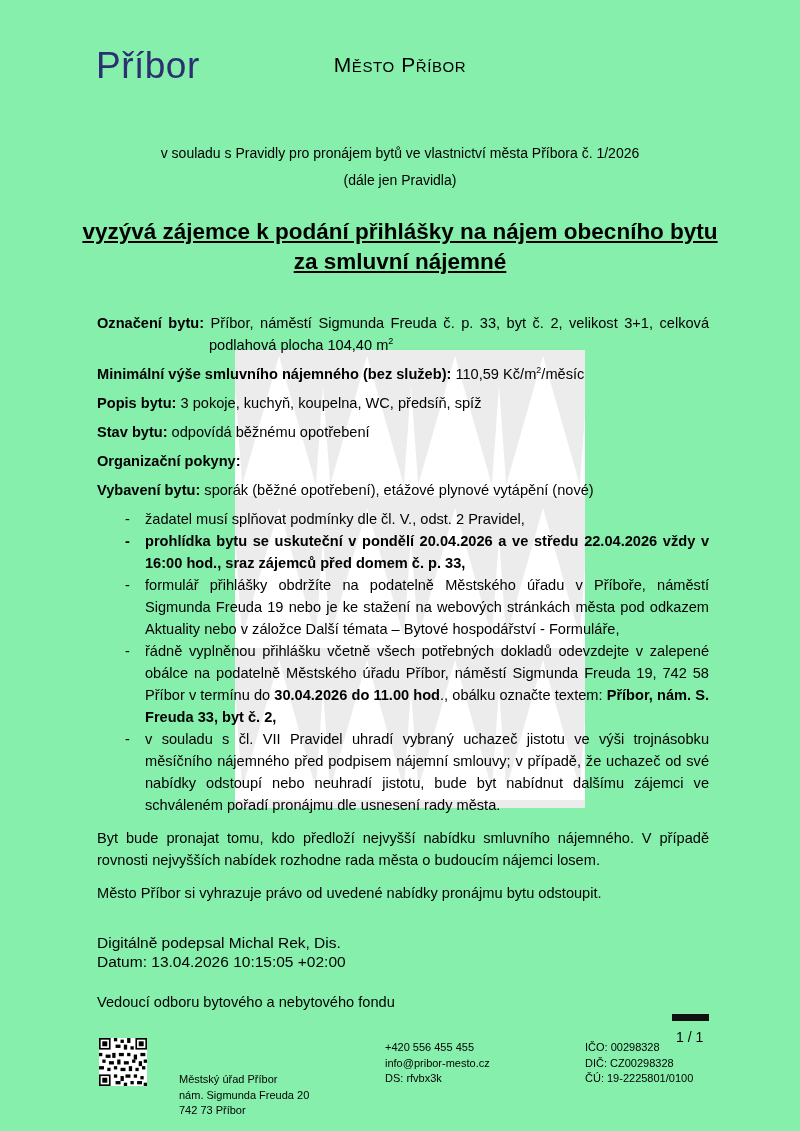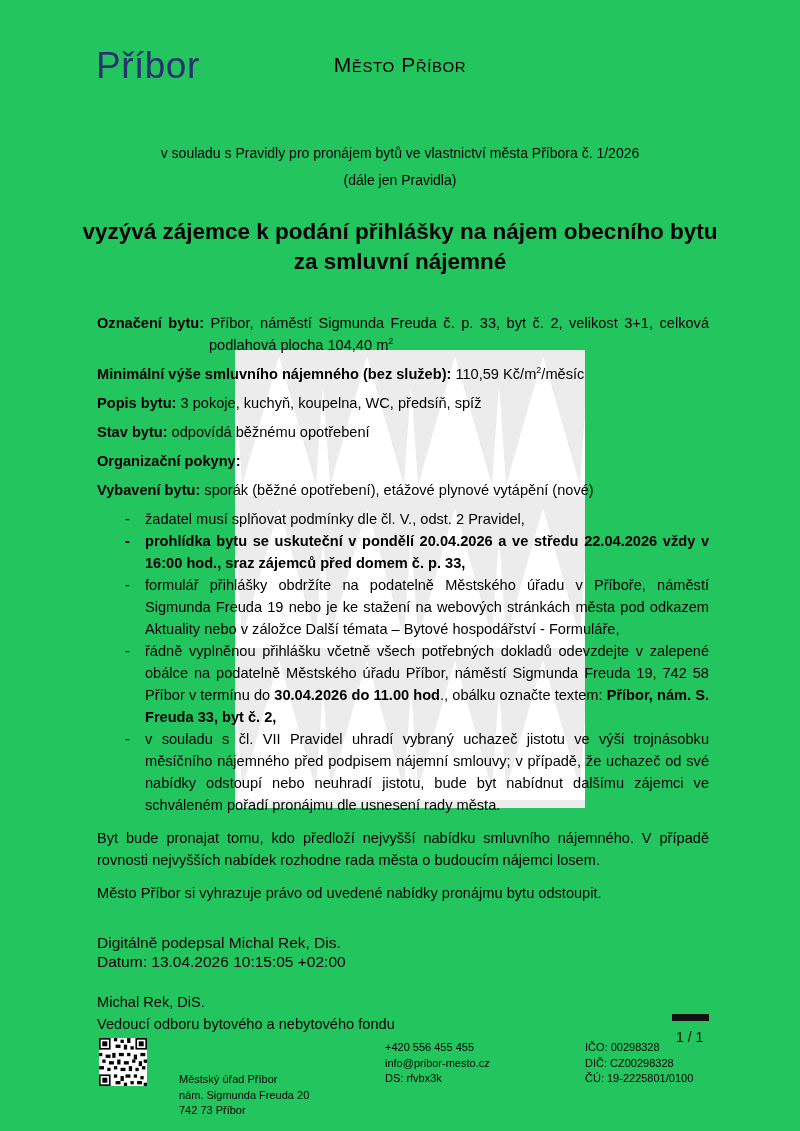--- a/index.html
+++ b/index.html
@@ -7,21 +7,21 @@
     --wm-gray:#ececec;
     --bar-color:#111111;
     --text-color:#000000;
   }
   *{box-sizing:border-box;}
   html,body{margin:0;padding:0;background:#888;}
   .page{
     position:relative;
     width:800px;height:1131px;
     margin:0 auto;
-    background:#22c55e;
+    background:#86efac;
     font-family:"Liberation Sans",sans-serif;
     color:var(--text-color);
     overflow:hidden;
   }
   
   .watermark{position:absolute;left:235px;top:350px;width:350px;height:458px;z-index:0;}
   .wm-bg{fill:var(--wm-gray);}
   .wm-tri{fill:#ffffff;}
   
   .logo{
@@ -34,21 +34,21 @@
     text-align:center;font-size:21px;line-height:26px;
     font-variant:small-caps;letter-spacing:0.6px;font-weight:400;
   }
   .intro{
     position:absolute;left:80px;top:140px;width:640px;z-index:1;
     text-align:center;font-size:14px;line-height:27px;
   }
   .doc-title{
     position:absolute;left:80px;top:217px;width:640px;z-index:1;
     margin:0;text-align:center;
-    font-size:22.5px;line-height:30px;font-weight:700;
+    font-size:22.5px;line-height:30px;font-weight:700;text-decoration:underline;
   }
   
   .content{
     position:absolute;left:97px;top:312px;width:612px;z-index:1;
     font-size:14.6px;line-height:22px;
   }
   .b{font-weight:700;}
   sup{font-size:0.62em;line-height:0;}
   .field{margin:0 0 7px 0;text-align:justify;padding-left:112px;text-indent:-112px;}
   .bullets{margin:2px 0 0 0;padding:0;list-style:none;}
@@ -121,21 +121,20 @@
         <p class="para">Město Příbor si vyhrazuje právo od uvedené nabídky pronájmu bytu odstoupit.</p>
       </div>
   </div>
 
   <div class="signature">
     <div class="sig-digital">
       <div>Digitálně podepsal Michal Rek, Dis.</div>
       <div>Datum: 13.04.2026 10:15:05 +02:00</div>
     </div>
     <div class="sig-name">
-      <div>Michal Rek, DiS.</div>
       <div>Vedoucí odboru bytového a nebytového fondu</div>
     </div>
   </div>
 
   <div class="footer">
     <div class="page-bar"></div>
     <div class="page-num">1 / 1</div>
 
     <svg class="qr" viewBox="0 0 29 29" xmlns="http://www.w3.org/2000/svg">
       <rect width="29" height="29" fill="#fff"></rect>

